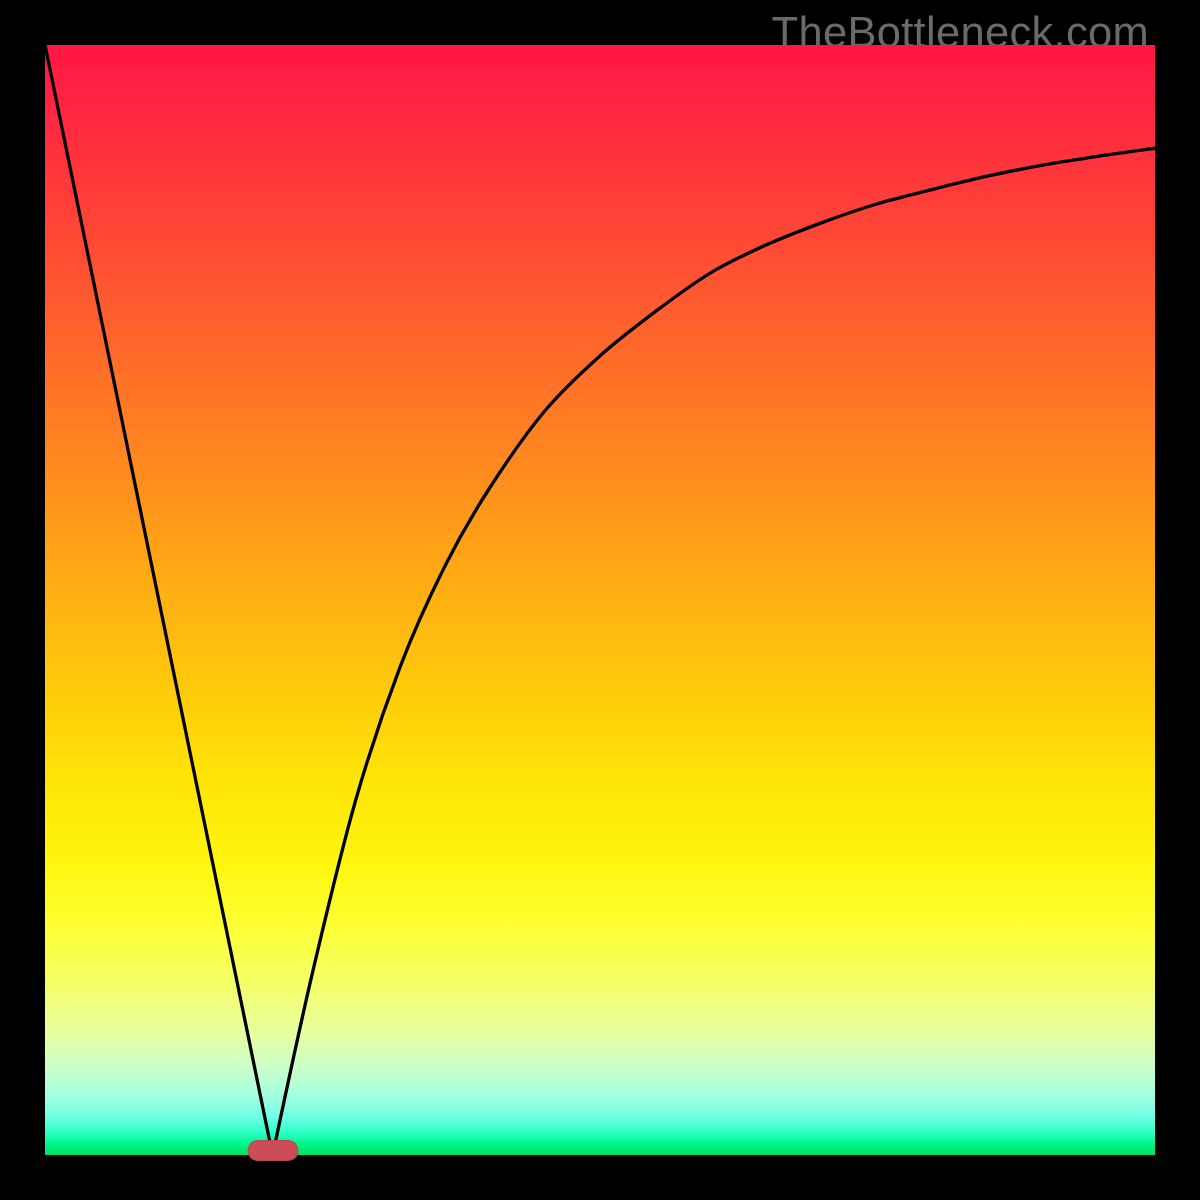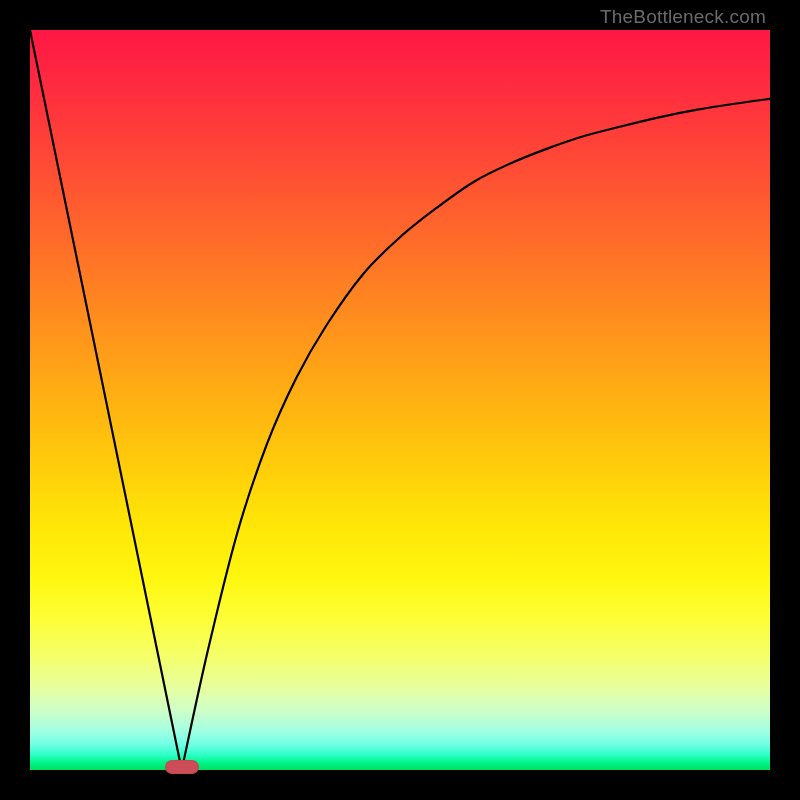--- a/index.html
+++ b/index.html
@@ -41,21 +41,21 @@
       #2bffc6 98%,
       #00f58a 99%,
       #00e05e 100%
     );
   }
   .watermark {
     position: absolute;
     top: 6px;
     right: 34px;
     font-family: Arial, Helvetica, sans-serif;
-    font-size: 19px;
+    font-size: 29px;
     color: #6a6a6a;
     letter-spacing: 0.2px;
     user-select: none;
   }
   svg.curve {
     position: absolute;
     left: 0;
     top: 0;
     width: 740px;
     height: 740px;

